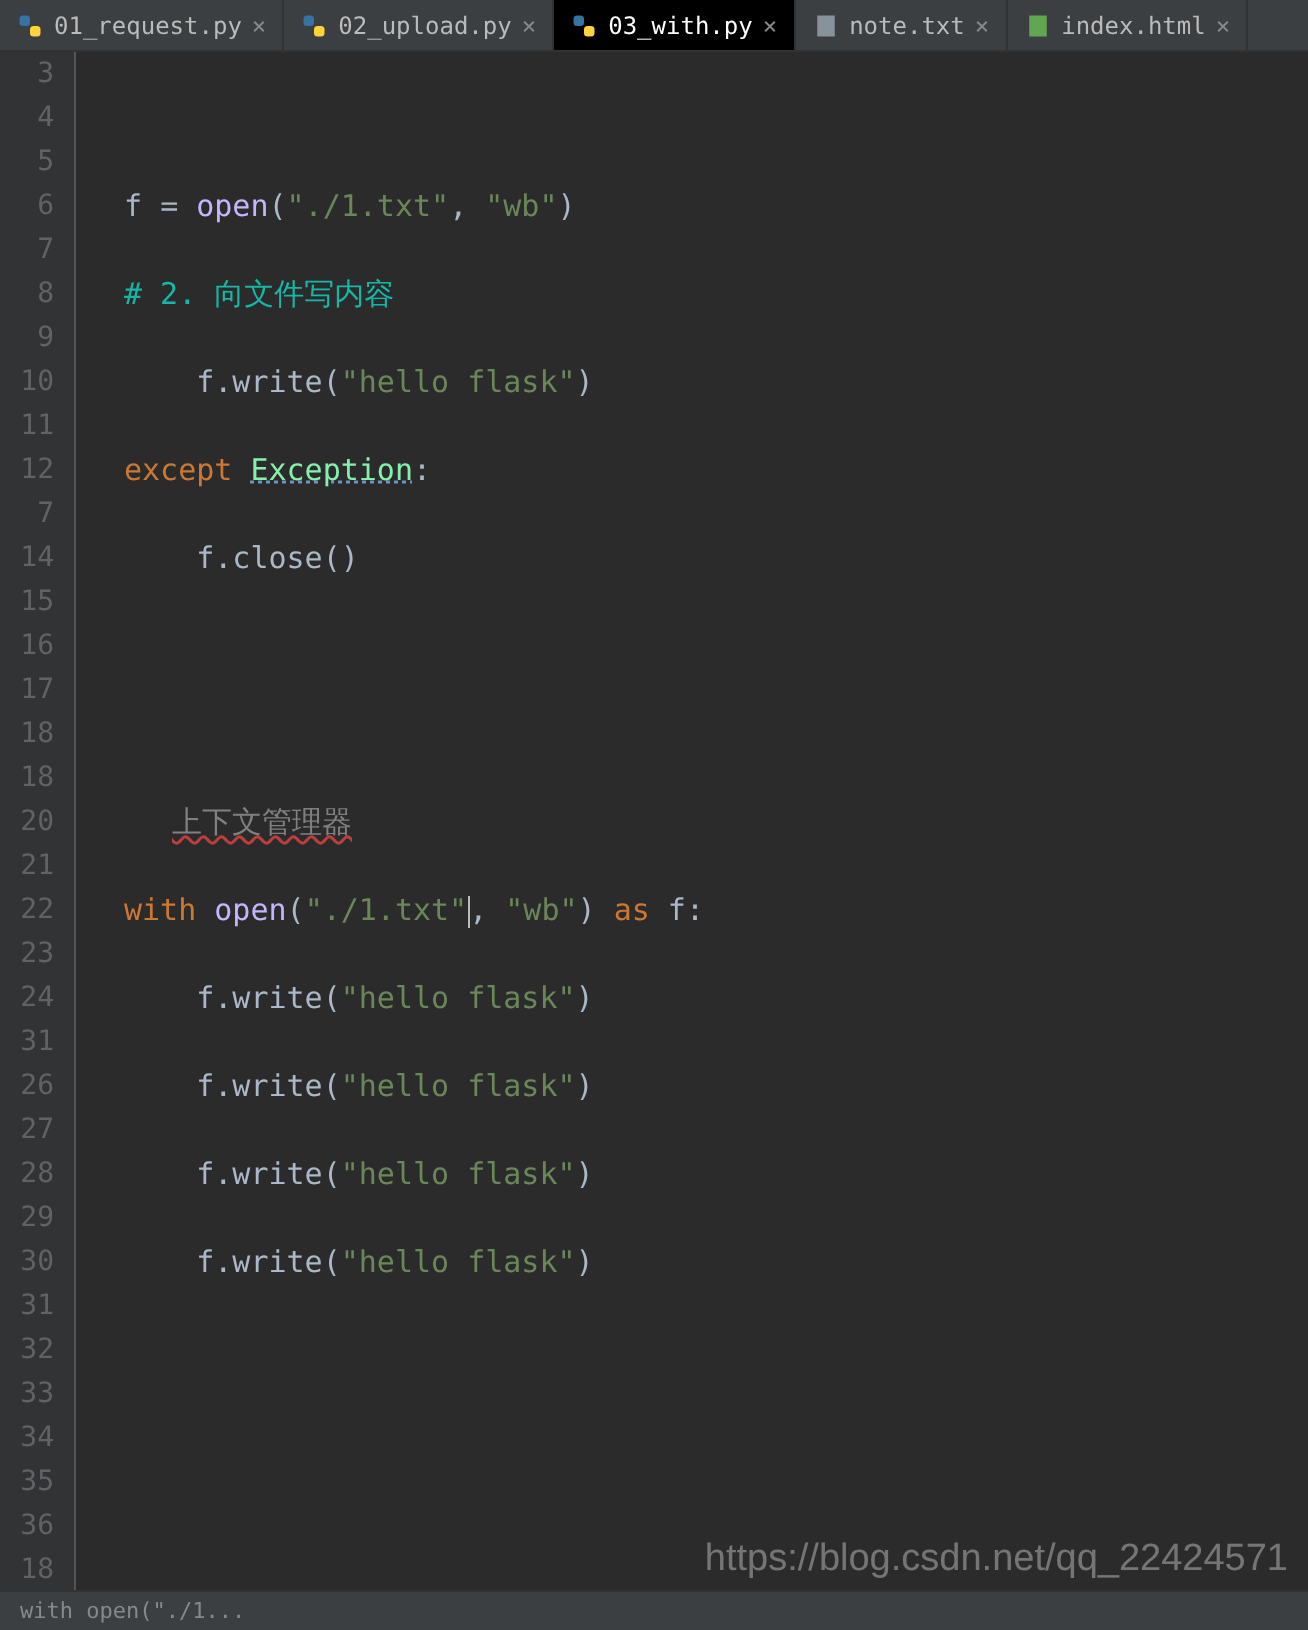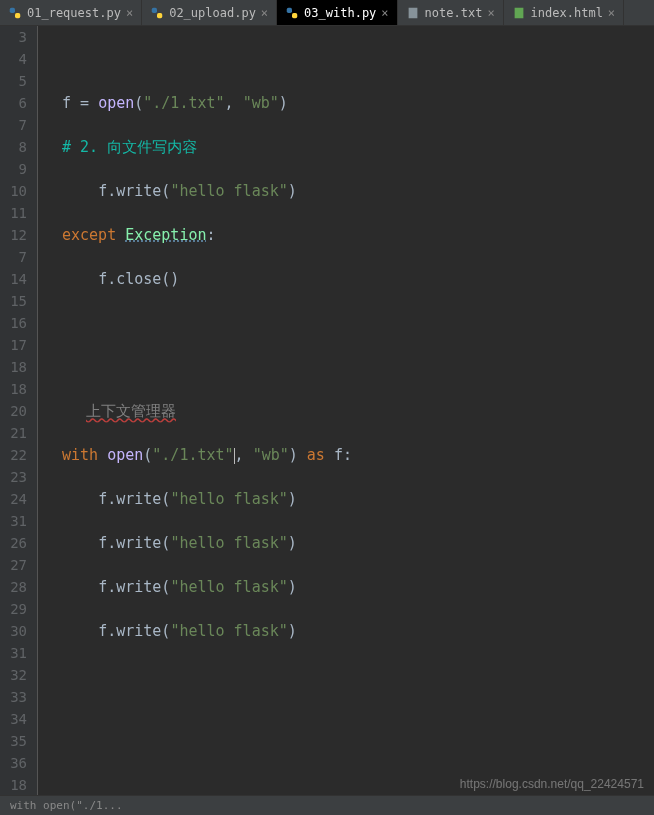--- a/index.html
+++ b/index.html
@@ -87,21 +87,21 @@
   font-size:11px;
   padding:3px 10px;
   border-top:1px solid #323232;
   height:20px;
 }
 .watermark {
   position:absolute;
   bottom:24px;
   right:10px;
   color:rgba(255,255,255,0.35);
-  font-size:12px;
+  font-size:19px;
   font-family:Arial,sans-serif;
 }
 </style>
 </head>
 <body>
 
 <div class="tabs">
   <div class="tab">
     <svg class="tab-icon-py" viewBox="0 0 16 16">
         <rect x="2" y="2" width="6" height="6" rx="2" fill="#3573a5"></rect>

